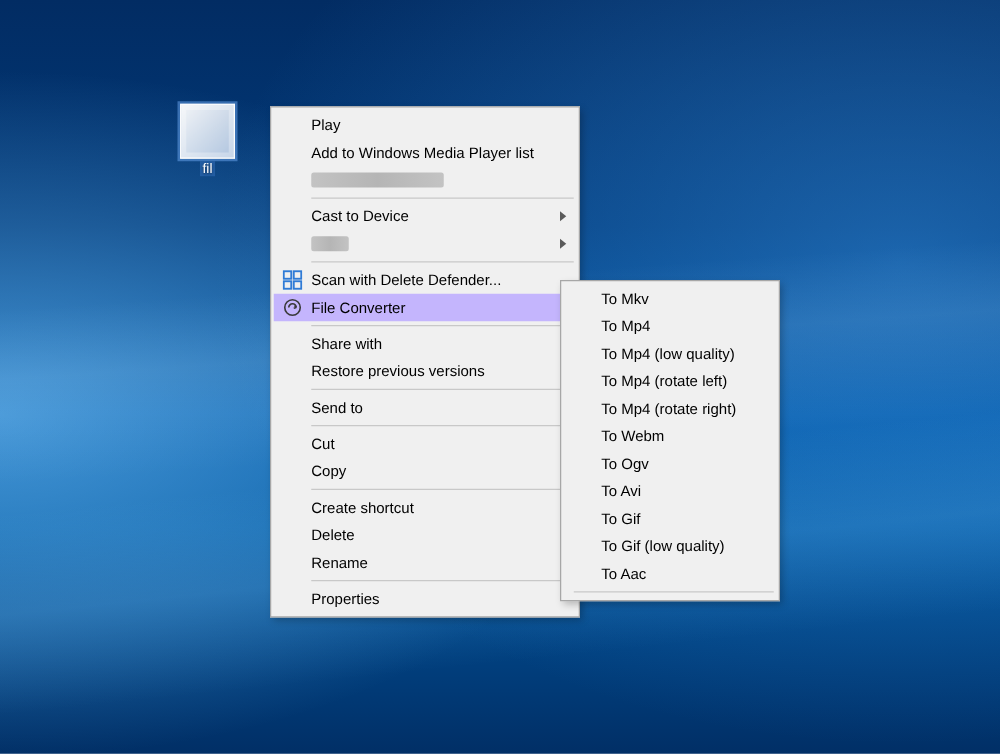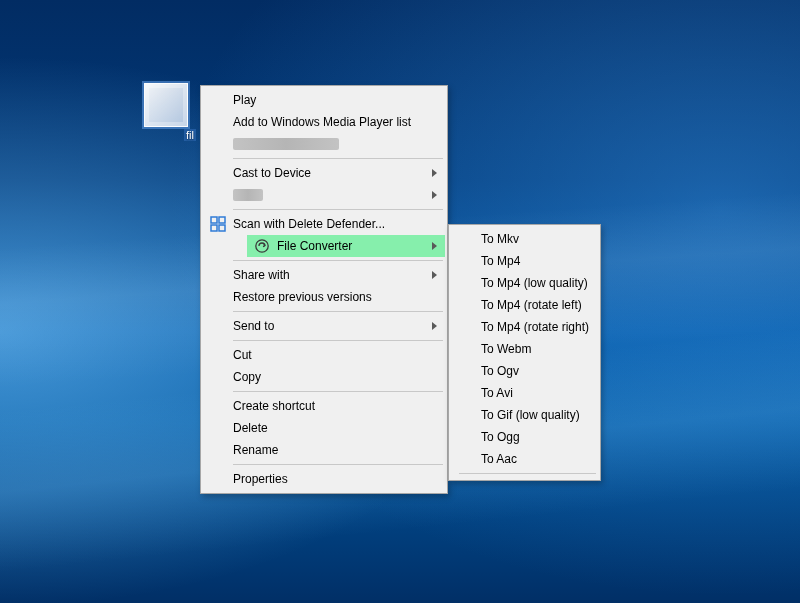--- a/index.html
+++ b/index.html
@@ -19,46 +19,46 @@
     background:linear-gradient(180deg,rgba(255,255,255,0) 0%,rgba(180,225,255,.12) 40%,rgba(255,255,255,0) 100%);
     transform:rotate(-4deg);
   }
   .desktop::after{
     top:370px;height:160px;
     background:linear-gradient(180deg,rgba(255,255,255,0) 0%,rgba(120,200,255,.18) 50%,rgba(255,255,255,0) 100%);
     transform:rotate(-6deg);
   }
   
   .file-icon{
-    position:absolute;left:136px;top:83px;width:60px;text-align:right;
+    position:absolute;left:136px;top:83px;width:60px;text-align:center;
   }
   .file-thumb{
     width:44px;height:44px;margin:0 auto 2px;
     background:linear-gradient(135deg,rgba(255,255,255,.95),rgba(230,240,255,.75));
     border:1px solid rgba(255,255,255,.9);box-sizing:border-box;
     box-shadow:0 0 0 2px rgba(120,180,255,.45), inset 0 0 0 4px rgba(255,255,255,.3);
   }
   .file-label{
     color:#fff;font-size:11px;text-shadow:0 1px 2px rgba(0,0,0,.6);
     background:rgba(60,120,200,.45);padding:0 2px;display:inline-block;
     overflow:hidden;white-space:nowrap;text-overflow:clip;max-width:56px;
   }
   
   .menu{
     position:absolute;background:#f0f0f0;border:1px solid #a7a7a7;
     box-shadow:2px 3px 6px rgba(0,0,0,.25);
     padding:3px 2px;box-sizing:border-box;
   }
-  .menu1{left:200px;top:85px;width:248px;}
-  .menu2{left:448px;top:224px;width:153px;}
+  .menu1{left:216px;top:85px;width:248px;}
+  .menu2{left:448px;top:224px;width:176px;}
   .item{
     display:flex;align-items:center;height:22px;padding:0 24px 0 30px;position:relative;
     white-space:nowrap;
   }
-  .item.hover{background:#86efac;margin-left:44px;}
+  .item.hover{background:#c4b5fd;}
   .item .arrow{
     position:absolute;right:8px;top:50%;transform:translateY(-50%);
     width:0;height:0;border-top:4px solid transparent;border-bottom:4px solid transparent;border-left:5px solid #5a5a5a;
   }
   .sep{height:1px;background:#c8c8c8;margin:3px 2px 3px 30px;}
   .icon-slot{position:absolute;left:7px;top:50%;transform:translateY(-50%);width:16px;height:16px;}
   .blur{
     position:absolute;left:30px;height:12px;border-radius:2px;
     background:linear-gradient(90deg,#c3c3c3,#b5b5b5 50%,#c3c3c3);
   }
@@ -172,22 +172,22 @@
   <div class="item">
       <span>To Webm</span>
     </div>
   <div class="item">
       <span>To Ogv</span>
     </div>
   <div class="item">
       <span>To Avi</span>
     </div>
   <div class="item">
-      <span>To Gif (low quality)</span>
+      <span>To Gif</span>
     </div>
   <div class="item">
-      <span>To Ogg</span>
+      <span>To Gif (low quality)</span>
     </div>
   <div class="item">
       <span>To Aac</span>
     </div>
   <div class="sep" style="margin-left:8px"></div>
 </div>
 
 </body></html>

